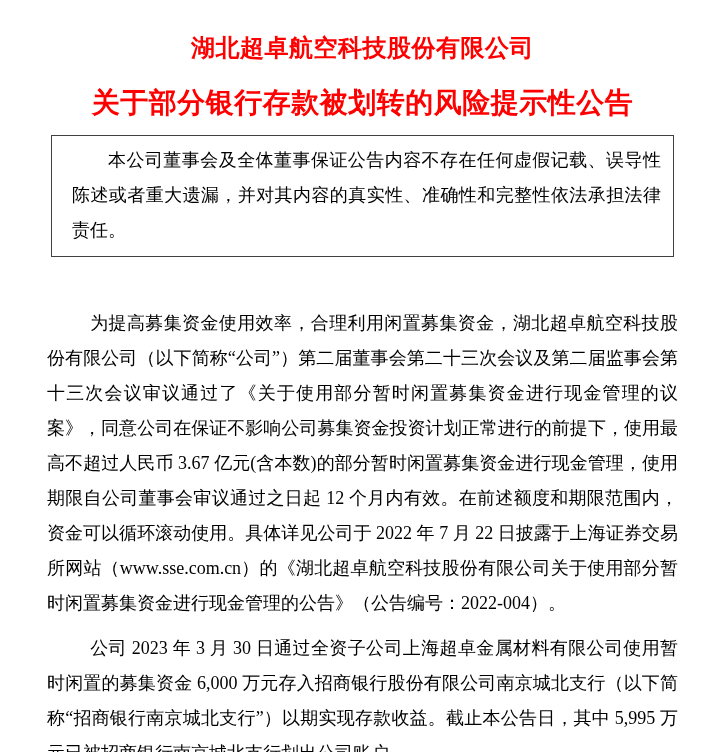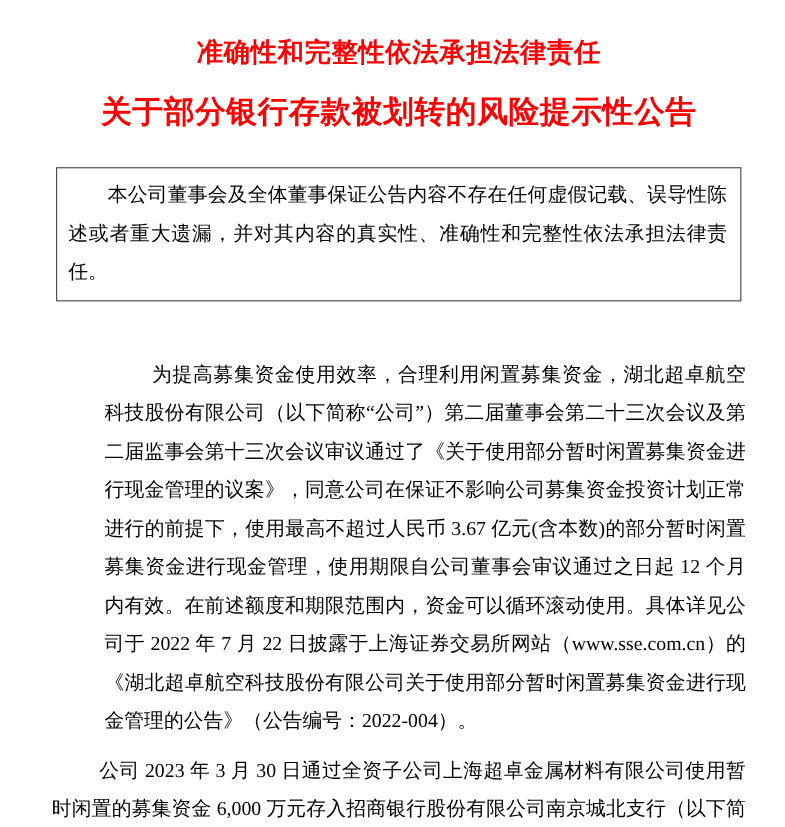--- a/index.html
+++ b/index.html
@@ -36,53 +36,52 @@
   .doc-subtitle {
     margin: 25px 0 0 0;
     color: var(--red);
     font-size: 28px;
     line-height: 30px;
     font-weight: 700;
     text-align: center;
     letter-spacing: 0.5px;
   }
   .statement-box {
-    margin: 34px 4px 0 4px;
+    margin: 17px 4px 0 4px;
     border: 1px solid var(--border);
-    padding: 7px 12px 8px 10px;
+    padding: 7px 12px 8px 20px;
     box-sizing: border-box;
   }
   .statement-box p {
     margin: 0;
     font-size: 18px;
     line-height: 35px;
     text-indent: 2em;
     text-align: justify;
   }
   .body-para {
     margin: 0;
     font-size: 18px;
     line-height: 35px;
     text-indent: 2.4em;
     text-align: justify;
   }
   .body-para.first {
     margin-top: 49px;
-    margin-left: 48px;
   }
   .body-para.second {
     margin-top: 10px;
   }
 </style>
 </head>
 <body>
 
 <div class="page">
 
-  <h1 class="doc-title">准确性和完整性依法承担法律责任</h1>
+  <h1 class="doc-title">湖北超卓航空科技股份有限公司</h1>
 
   <h2 class="doc-subtitle">关于部分银行存款被划转的风险提示性公告</h2>
 
   <div class="statement-box">
     <p>本公司董事会及全体董事保证公告内容不存在任何虚假记载、误导性陈述或者重大遗漏，并对其内容的真实性、准确性和完整性依法承担法律责任。</p>
   </div>
 
   <p class="body-para first">为提高募集资金使用效率，合理利用闲置募集资金，湖北超卓航空科技股份有限公司（以下简称“公司”）第二届董事会第二十三次会议及第二届监事会第十三次会议审议通过了《关于使用部分暂时闲置募集资金进行现金管理的议案》，同意公司在保证不影响公司募集资金投资计划正常进行的前提下，使用最高不超过人民币 3.67 亿元(含本数)的部分暂时闲置募集资金进行现金管理，使用期限自公司董事会审议通过之日起 12 个月内有效。在前述额度和期限范围内，资金可以循环滚动使用。具体详见公司于 2022 年 7 月 22 日披露于上海证券交易所网站（www.sse.com.cn）的《湖北超卓航空科技股份有限公司关于使用部分暂时闲置募集资金进行现金管理的公告》（公告编号：2022-004）。</p>
 
   <p class="body-para second">公司 2023 年 3 月 30 日通过全资子公司上海超卓金属材料有限公司使用暂时闲置的募集资金 6,000 万元存入招商银行股份有限公司南京城北支行（以下简称“招商银行南京城北支行”）以期实现存款收益。截止本公告日，其中 5,995 万元已被招商银行南京城北支行划出公司账户。</p>

